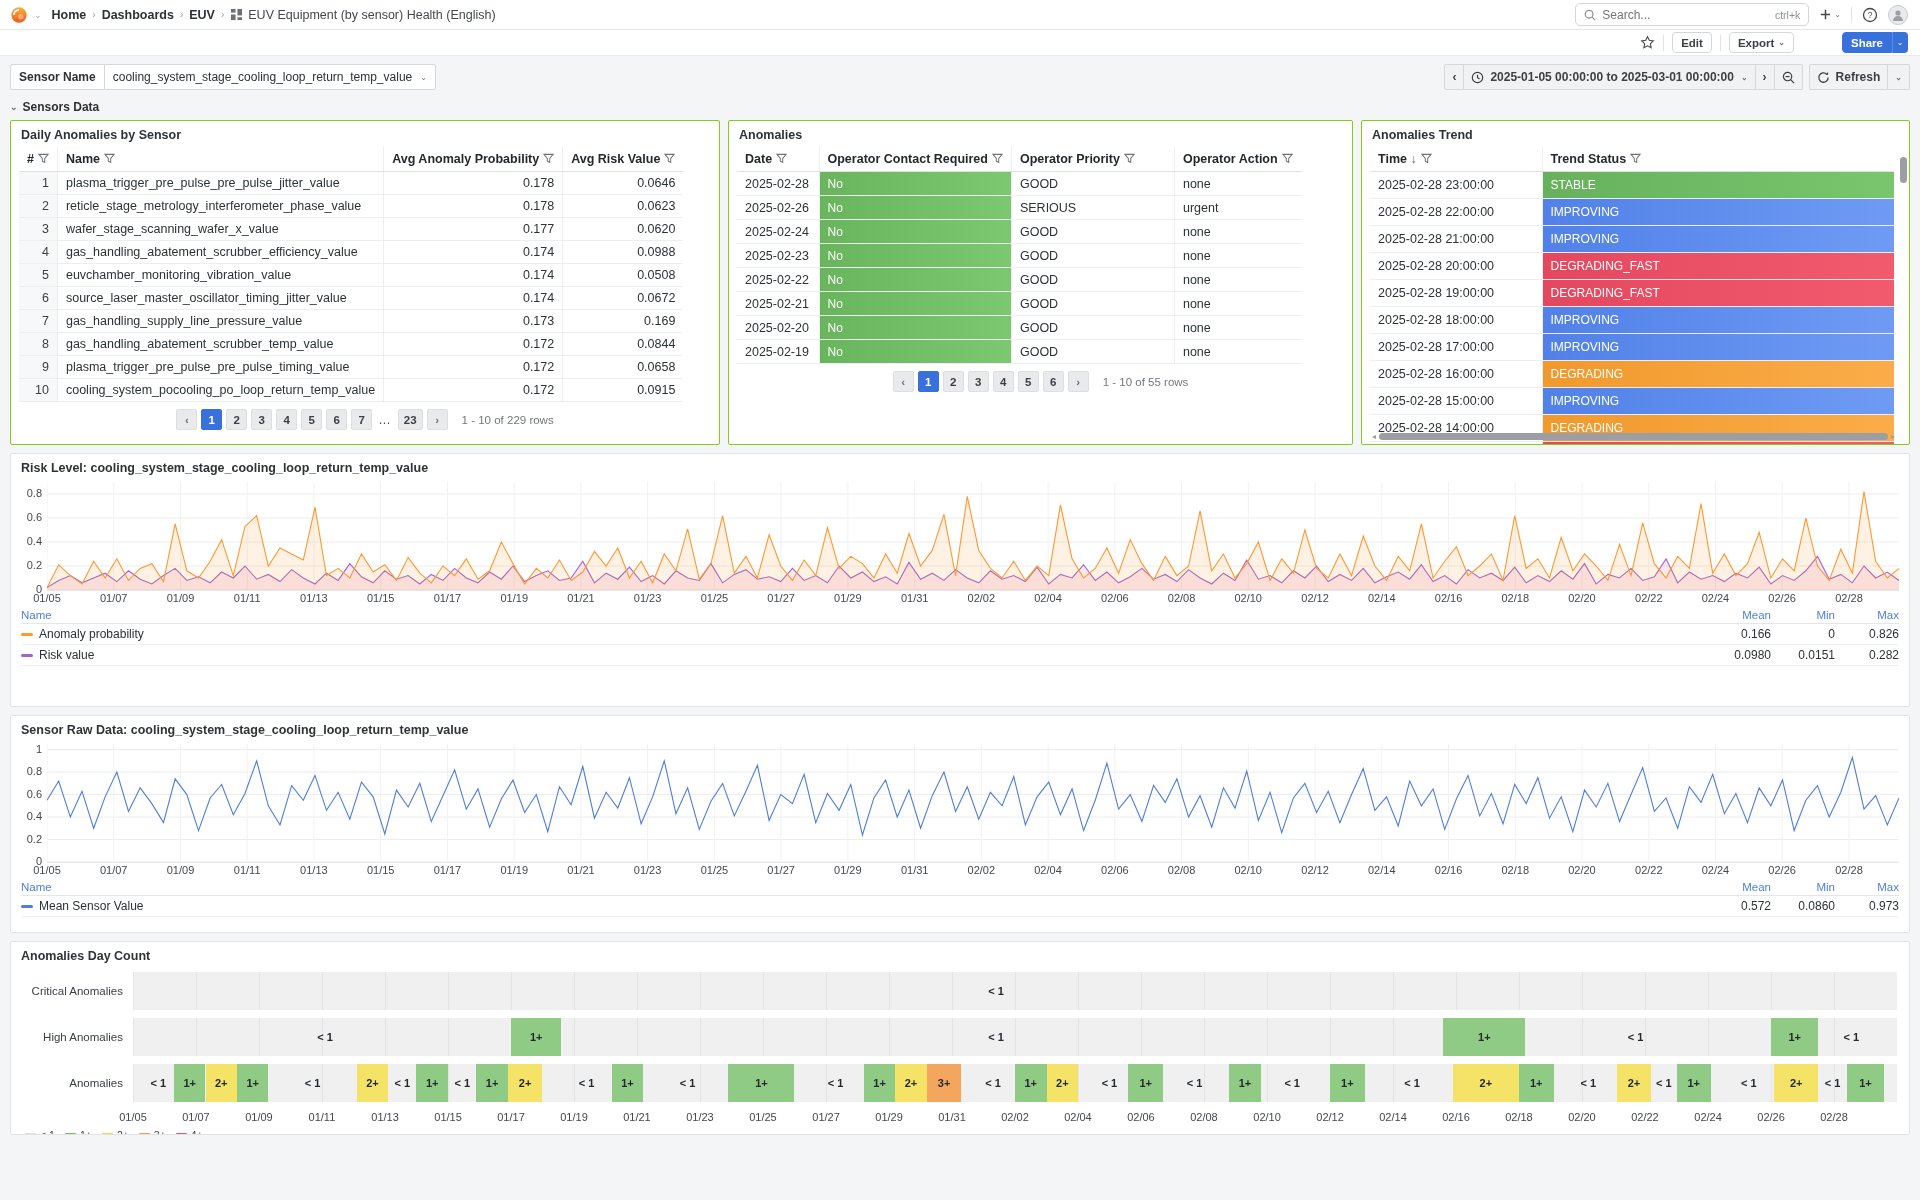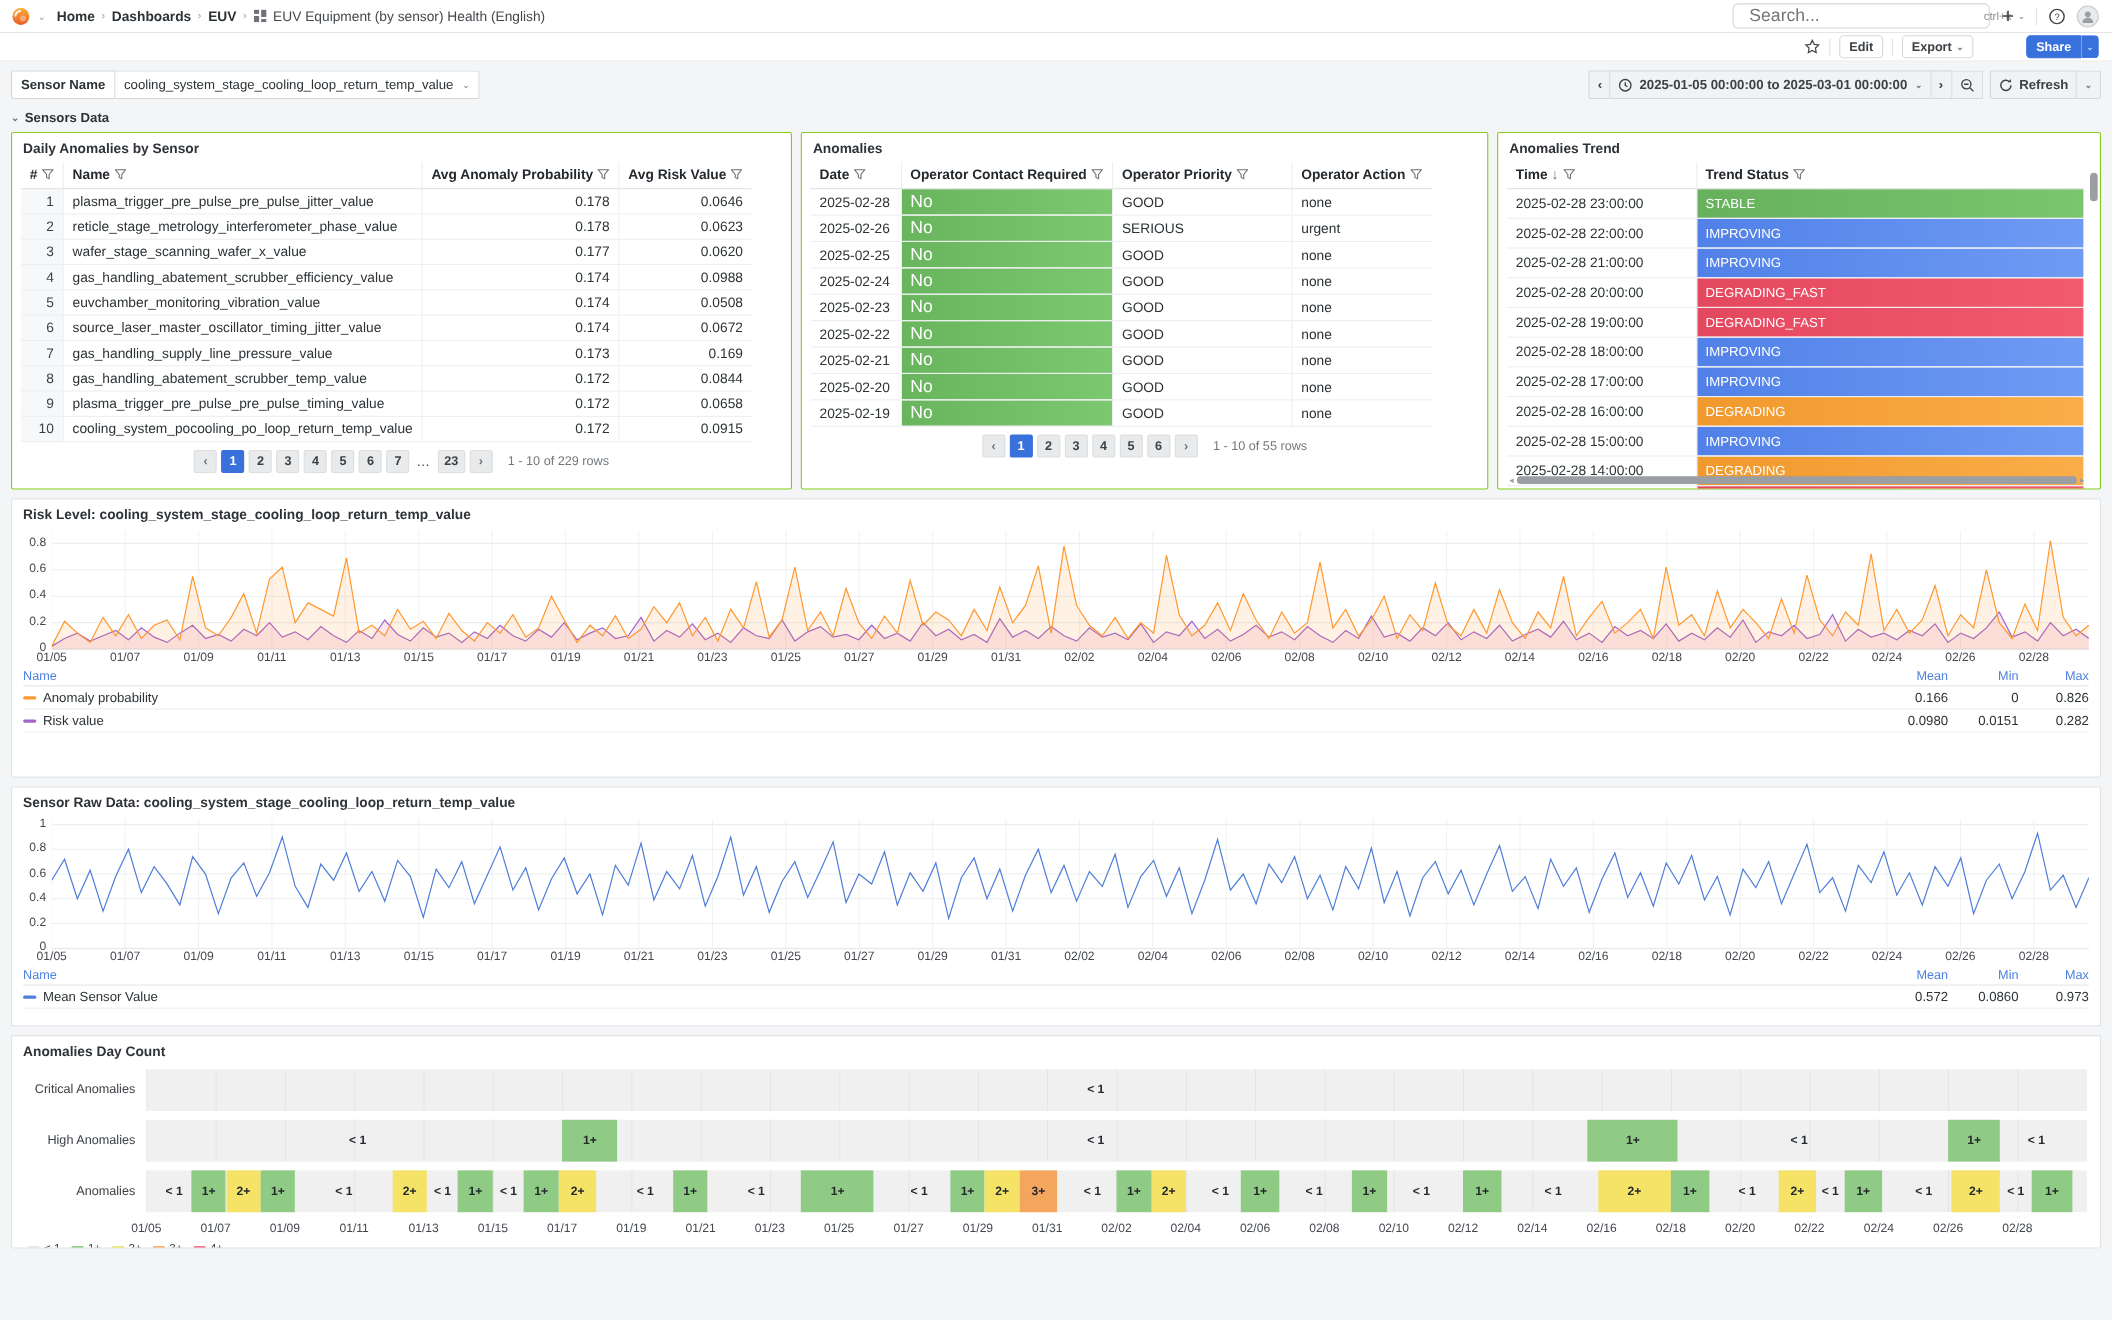--- a/index.html
+++ b/index.html
@@ -10,21 +10,21 @@
   .topnav { height:30px; background:#fff; border-bottom:1px solid #e4e5e6;
     display:flex; align-items:center; padding:0 12px 0 10px; }
   .crumbs { display:flex; align-items:center; gap:6px; flex:1; }
   .logo { width:18px; height:18px; }
   .tiny-chev { color:#9aa0a6; font-size:9px; margin-right:4px; }
   .crumb { font-weight:700; font-size:12.5px; color:#2c3235; cursor:pointer; }
   .crumb.last { font-weight:400; color:#44484d; display:flex; align-items:center; gap:5px; }
   .crumb-sep { color:#9aa0a6; font-size:10px; }
   .searchbox { width:234px; height:23px; border:1px solid #d5d7d9; border-radius:5px;
     background:#fff; display:flex; align-items:center; padding:0 8px; gap:6px; color:#8d9298; }
-  .searchbox input { border:none; outline:none; flex:1; font-size:16px; color:#44484d;
+  .searchbox input { border:none; outline:none; flex:1; font-size:12px; color:#44484d;
     font-family:"Liberation Sans",sans-serif; background:transparent; }
   .kbd { font-size:10.5px; color:#8d9298; }
   .nav-right { display:flex; align-items:center; gap:10px; }
   .icon-btn { display:flex; align-items:center; gap:2px; color:#44484d; cursor:pointer; }
   .vdiv { width:1px; height:16px; background:#e0e2e4; }
   .avatar { width:20px; height:20px; border-radius:50%; background:#e9eaec; border:1px solid #c8cbcf;
     display:flex; align-items:center; justify-content:center; overflow:hidden; }
 
   
   .dashbar { height:26px; background:#fff; border-bottom:1px solid #e9eaeb;
@@ -67,21 +67,21 @@
   table.grid { border-collapse:collapse; margin-left:8px; font-size:12.5px; }
   table.grid th { font-weight:700; text-align:left; padding:5px 8px; border-bottom:1px solid #dfe1e3;
     color:#24292e; white-space:nowrap; }
   table.grid th.r, table.grid td.r { text-align:right; }
   table.grid td { padding:4px 8px; border-bottom:1px solid #eceef0; white-space:nowrap; }
   table.grid th + th, table.grid td + td { border-left:1px solid #eceef0; }
   td.numcol { background:#f7f8f9; text-align:right; color:#3c4146; }
   .funnel { display:inline-block; margin-left:4px; vertical-align:-1px; cursor:pointer; }
   .cellfill { padding:0 !important; }
   .fillbox { height:23px; display:flex; align-items:center; padding-left:8px; color:#fff;
-    font-size:16px; }
+    font-size:12px; }
   .trend-table td { border-bottom:none; }
   .trend-table .fillbox { height:26px; font-size:12px; }
 
   .pagerow { display:flex; align-items:center; justify-content:center; gap:4px; margin-top:7px; }
   .pg { min-width:21px; height:21px; border-radius:2px; background:#e9eaeb; border:1px solid #dcdee0;
     color:#3c4146; display:flex; align-items:center; justify-content:center; font-size:11.5px;
     font-weight:600; padding:0 5px; cursor:pointer; }
   .pg.active { background:#3871dc; border-color:#3871dc; color:#fff; }
   .pg.navb { color:#6e7277; }
   .pg-ellipsis { color:#44484d; letter-spacing:1px; padding:0 2px; }
@@ -384,28 +384,20 @@
             <td style="width:163px">GOOD</td>
             <td style="width:128px">none</td>
           </tr>
           <tr>
             <td style="width:82px">2025-02-26</td>
             <td class="cellfill" style="width:185px">
               <div class="fillbox" style="background:linear-gradient(90deg,#68b55e,#7cc871)">No</div>
             </td>
             <td style="width:163px">SERIOUS</td>
             <td style="width:128px">urgent</td>
-          </tr>
-          <tr>
-            <td style="width:82px">2025-02-25</td>
-            <td class="cellfill" style="width:185px">
-              <div class="fillbox" style="background:linear-gradient(90deg,#68b55e,#7cc871)">No</div>
-            </td>
-            <td style="width:163px">GOOD</td>
-            <td style="width:128px">none</td>
           </tr>
           <tr>
             <td style="width:82px">2025-02-24</td>
             <td class="cellfill" style="width:185px">
               <div class="fillbox" style="background:linear-gradient(90deg,#68b55e,#7cc871)">No</div>
             </td>
             <td style="width:163px">GOOD</td>
             <td style="width:128px">none</td>
           </tr>
           <tr>

